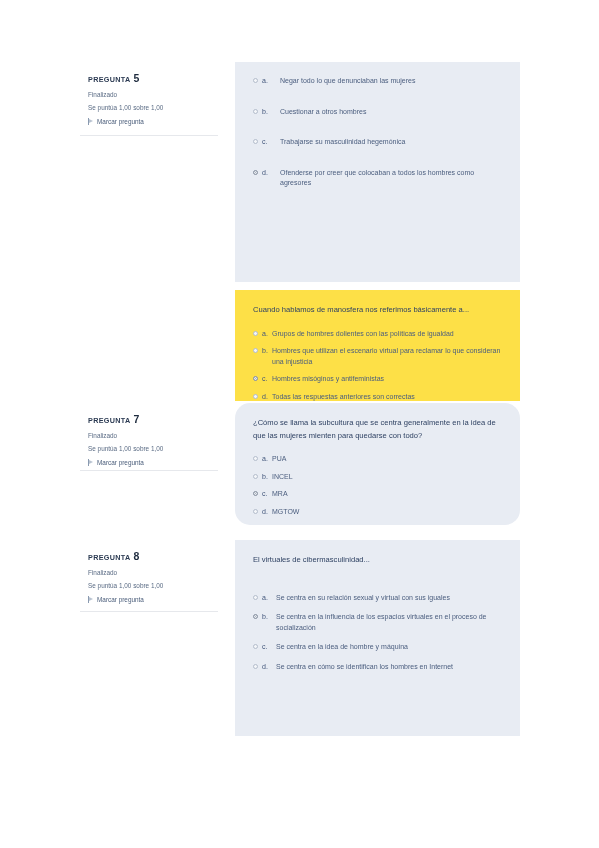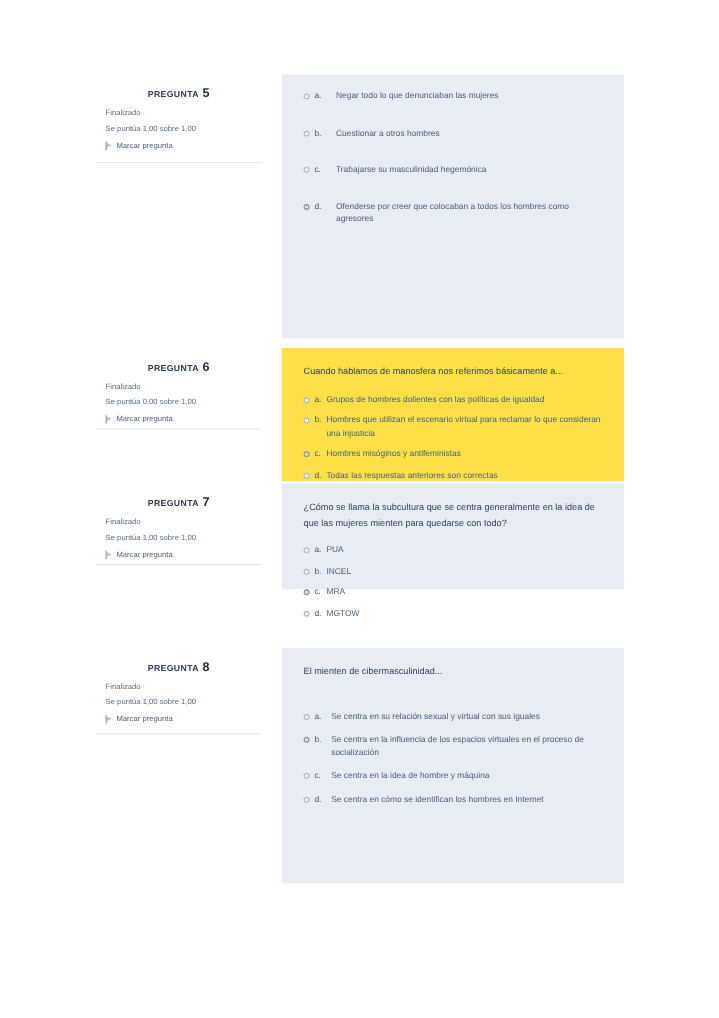--- a/index.html
+++ b/index.html
@@ -45,21 +45,20 @@
   }
 
   .q-label {
     font-size: 7.2px;
     letter-spacing: 0.35px;
     font-weight: bold;
     color: #2b3a52;
     text-transform: uppercase;
     margin: 0 0 7px 0;
     white-space: nowrap;
-    text-align: center;
   }
   .q-label .num {
     font-size: 10.5px;
     font-weight: bold;
     margin-left: 3px;
     color: #1d2a3d;
   }
   .q-state {
     font-size: 6.4px;
     color: #5a6b84;
@@ -201,29 +200,20 @@
             </li>
             <li class="opt">
               <span class="radio checked"></span>
               <span class="opt-letter">d.</span>
               <span class="opt-text">Ofenderse por creer que colocaban a todos los hombres como agresores</span>
             </li>
           </ul>
         </div>
       </div>
       <div class="qblock" style="position: absolute; left: 0px; top: 228px; height: 111px;">
-        <div class="info-card" style="height: 68px;">
-          <div class="q-label"><span>PREGUNTA</span><span class="num">6</span></div>
-          <div class="q-state">Finalizado</div>
-          <div class="q-grade">Se puntúa 0,00 sobre 1,00</div>
-          <div class="q-flag">
-            <span class="flag-icon"></span>
-            <span>Marcar pregunta</span>
-          </div>
-        </div>
         <div class="qpanel layout-tight" style="height: 111px; background: #fde047;">
           <div class="qtext">Cuando hablamos de manosfera nos referimos básicamente a...</div>
           <ul class="opts">
             <li class="opt">
               <span class="radio"></span>
               <span class="opt-letter">a.</span>
               <span class="opt-text">Grupos de hombres dolientes con las políticas de igualdad</span>
             </li>
             <li class="opt">
               <span class="radio"></span>
@@ -246,21 +236,21 @@
       <div class="qblock" style="position: absolute; left: 0px; top: 341px; height: 122px;">
         <div class="info-card" style="height: 68px;">
           <div class="q-label"><span>PREGUNTA</span><span class="num">7</span></div>
           <div class="q-state">Finalizado</div>
           <div class="q-grade">Se puntúa 1,00 sobre 1,00</div>
           <div class="q-flag">
             <span class="flag-icon"></span>
             <span>Marcar pregunta</span>
           </div>
         </div>
-        <div class="qpanel layout-tight" style="height: 88px; background: rgb(232, 236, 243);">
+        <div class="qpanel layout-tight" style="height: 122px; background: rgb(232, 236, 243); border-radius: 15px;">
           <div class="qtext">¿Cómo se llama la subcultura que se centra generalmente en la idea de que las mujeres mienten para quedarse con todo?</div>
           <ul class="opts">
             <li class="opt">
               <span class="radio"></span>
               <span class="opt-letter">a.</span>
               <span class="opt-text">PUA</span>
             </li>
             <li class="opt">
               <span class="radio"></span>
               <span class="opt-letter">b.</span>
@@ -283,21 +273,21 @@
         <div class="info-card" style="height: 72px;">
           <div class="q-label"><span>PREGUNTA</span><span class="num">8</span></div>
           <div class="q-state">Finalizado</div>
           <div class="q-grade">Se puntúa 1,00 sobre 1,00</div>
           <div class="q-flag">
             <span class="flag-icon"></span>
             <span>Marcar pregunta</span>
           </div>
         </div>
         <div class="qpanel layout-compact" style="height: 196px; background: rgb(232, 236, 243);">
-          <div class="qtext">El mienten de cibermasculinidad...</div>
+          <div class="qtext">El virtuales de cibermasculinidad...</div>
           <ul class="opts">
             <li class="opt">
               <span class="radio"></span>
               <span class="opt-letter">a.</span>
               <span class="opt-text">Se centra en su relación sexual y virtual con sus iguales</span>
             </li>
             <li class="opt">
               <span class="radio checked"></span>
               <span class="opt-letter">b.</span>
               <span class="opt-text">Se centra en la influencia de los espacios virtuales en el proceso de socialización</span>

